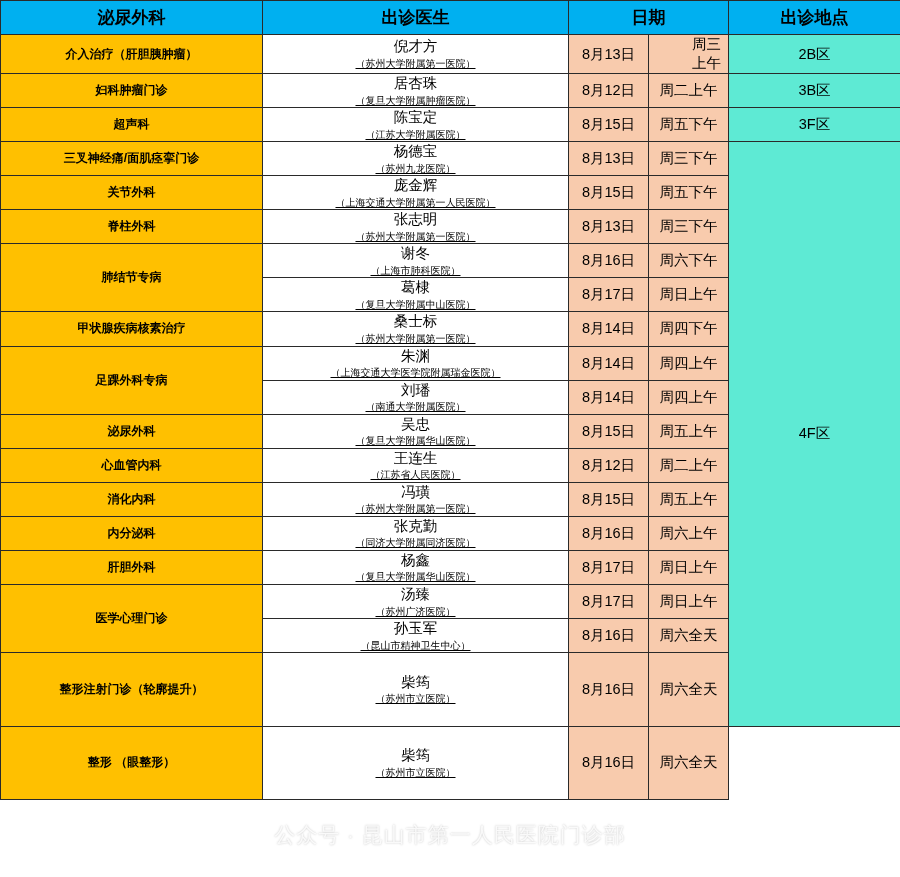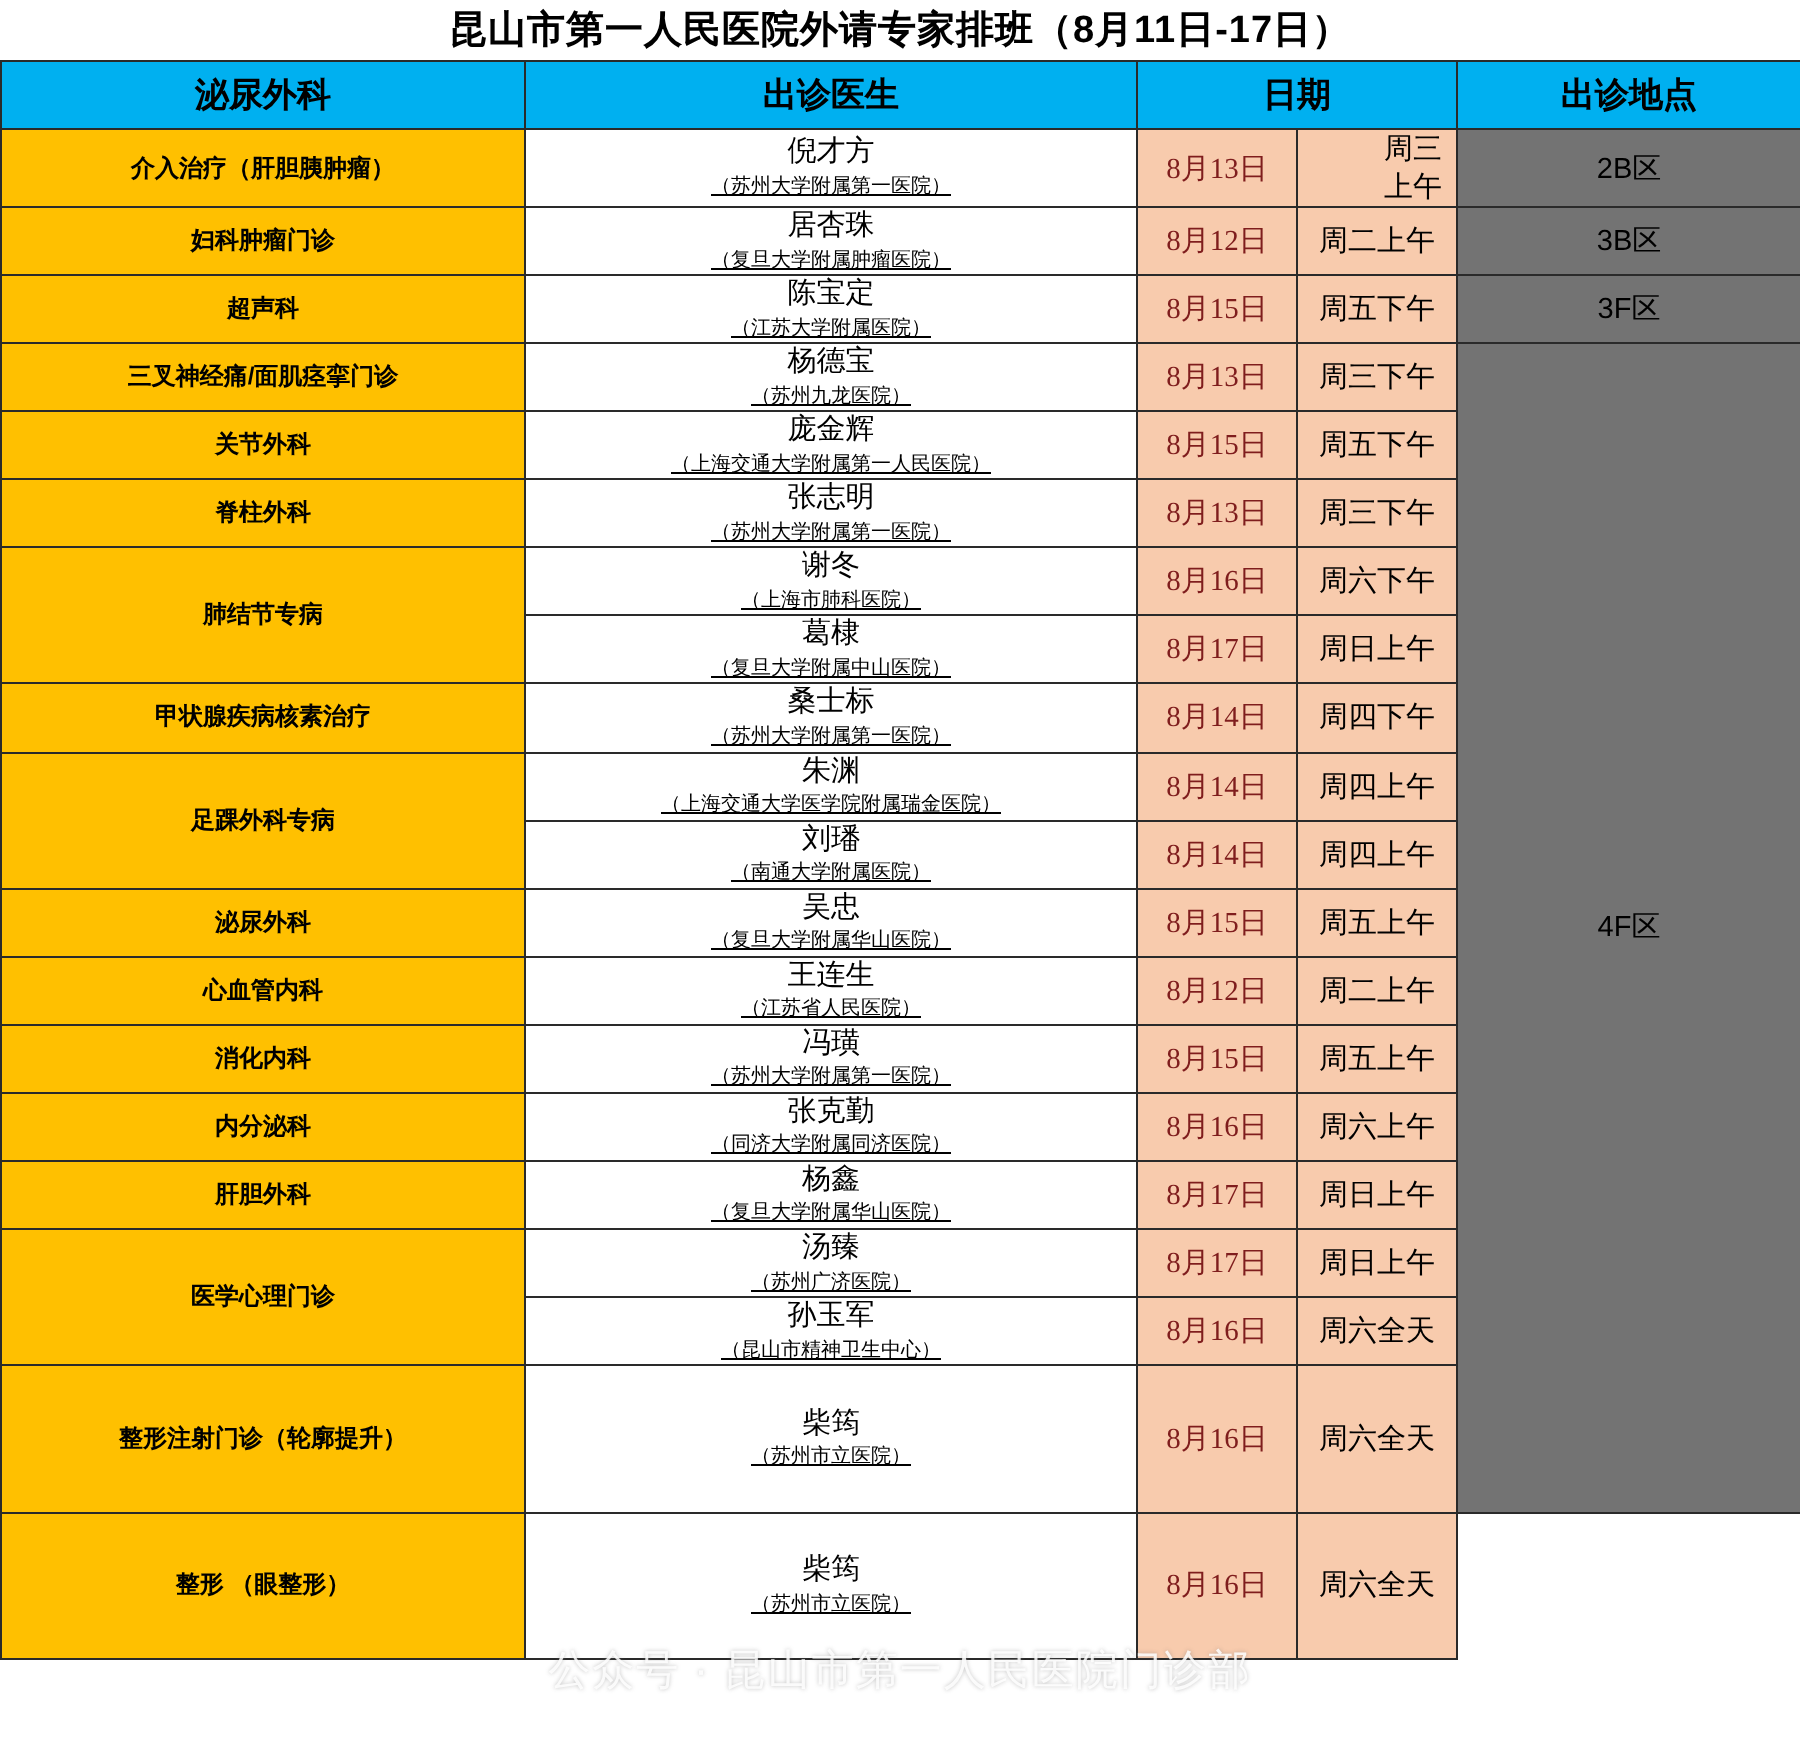--- a/index.html
+++ b/index.html
@@ -59,32 +59,31 @@
     color: #000;
     line-height: 1.35;
     padding: 4px 2px;
     margin-left: 28px;
   }
   td.doctor .dname { display: block; font-size: 14.5px; }
   td.doctor .dhosp { display: block; font-size: 10px; text-decoration: underline; }
   td.date {
     background: #f8cbad;
     font-size: 14.5px;
-    color: #7f1d1d;
+    color: #000000;
     padding: 2px;
-    font-family: Liberation Serif, serif;
   }
   td.day {
     background: #f8cbad;
     font-size: 14.5px;
     color: #000;
     padding: 2px;
   }
   td.place {
-    background: #737373;
+    background: #5eead4;
     font-size: 14.5px;
     color: #000;
     padding: 2px;
   }
   .watermark {
     position: absolute;
     left: 0;
     right: 0;
     bottom: 28px;
     text-align: center;
@@ -94,23 +93,20 @@
     pointer-events: none;
     font-weight: normal;
     letter-spacing: 1px;
   }
 </style>
 </head>
 <body>
 
 <div id="page">
 
-  <div class="title-bar">
-    <span>昆山市第一人民医院外请专家排班（8月11日-17日）</span>
-  </div>
 
   <table class="sched">
     <thead>
       <tr>
         <th style="width:262px">泌尿外科</th>
         <th style="width:306px">出诊医生</th>
         <th style="width:160px" colspan="2">日期</th>
         <th style="width:172px">出诊地点</th>
       </tr>
     </thead>

